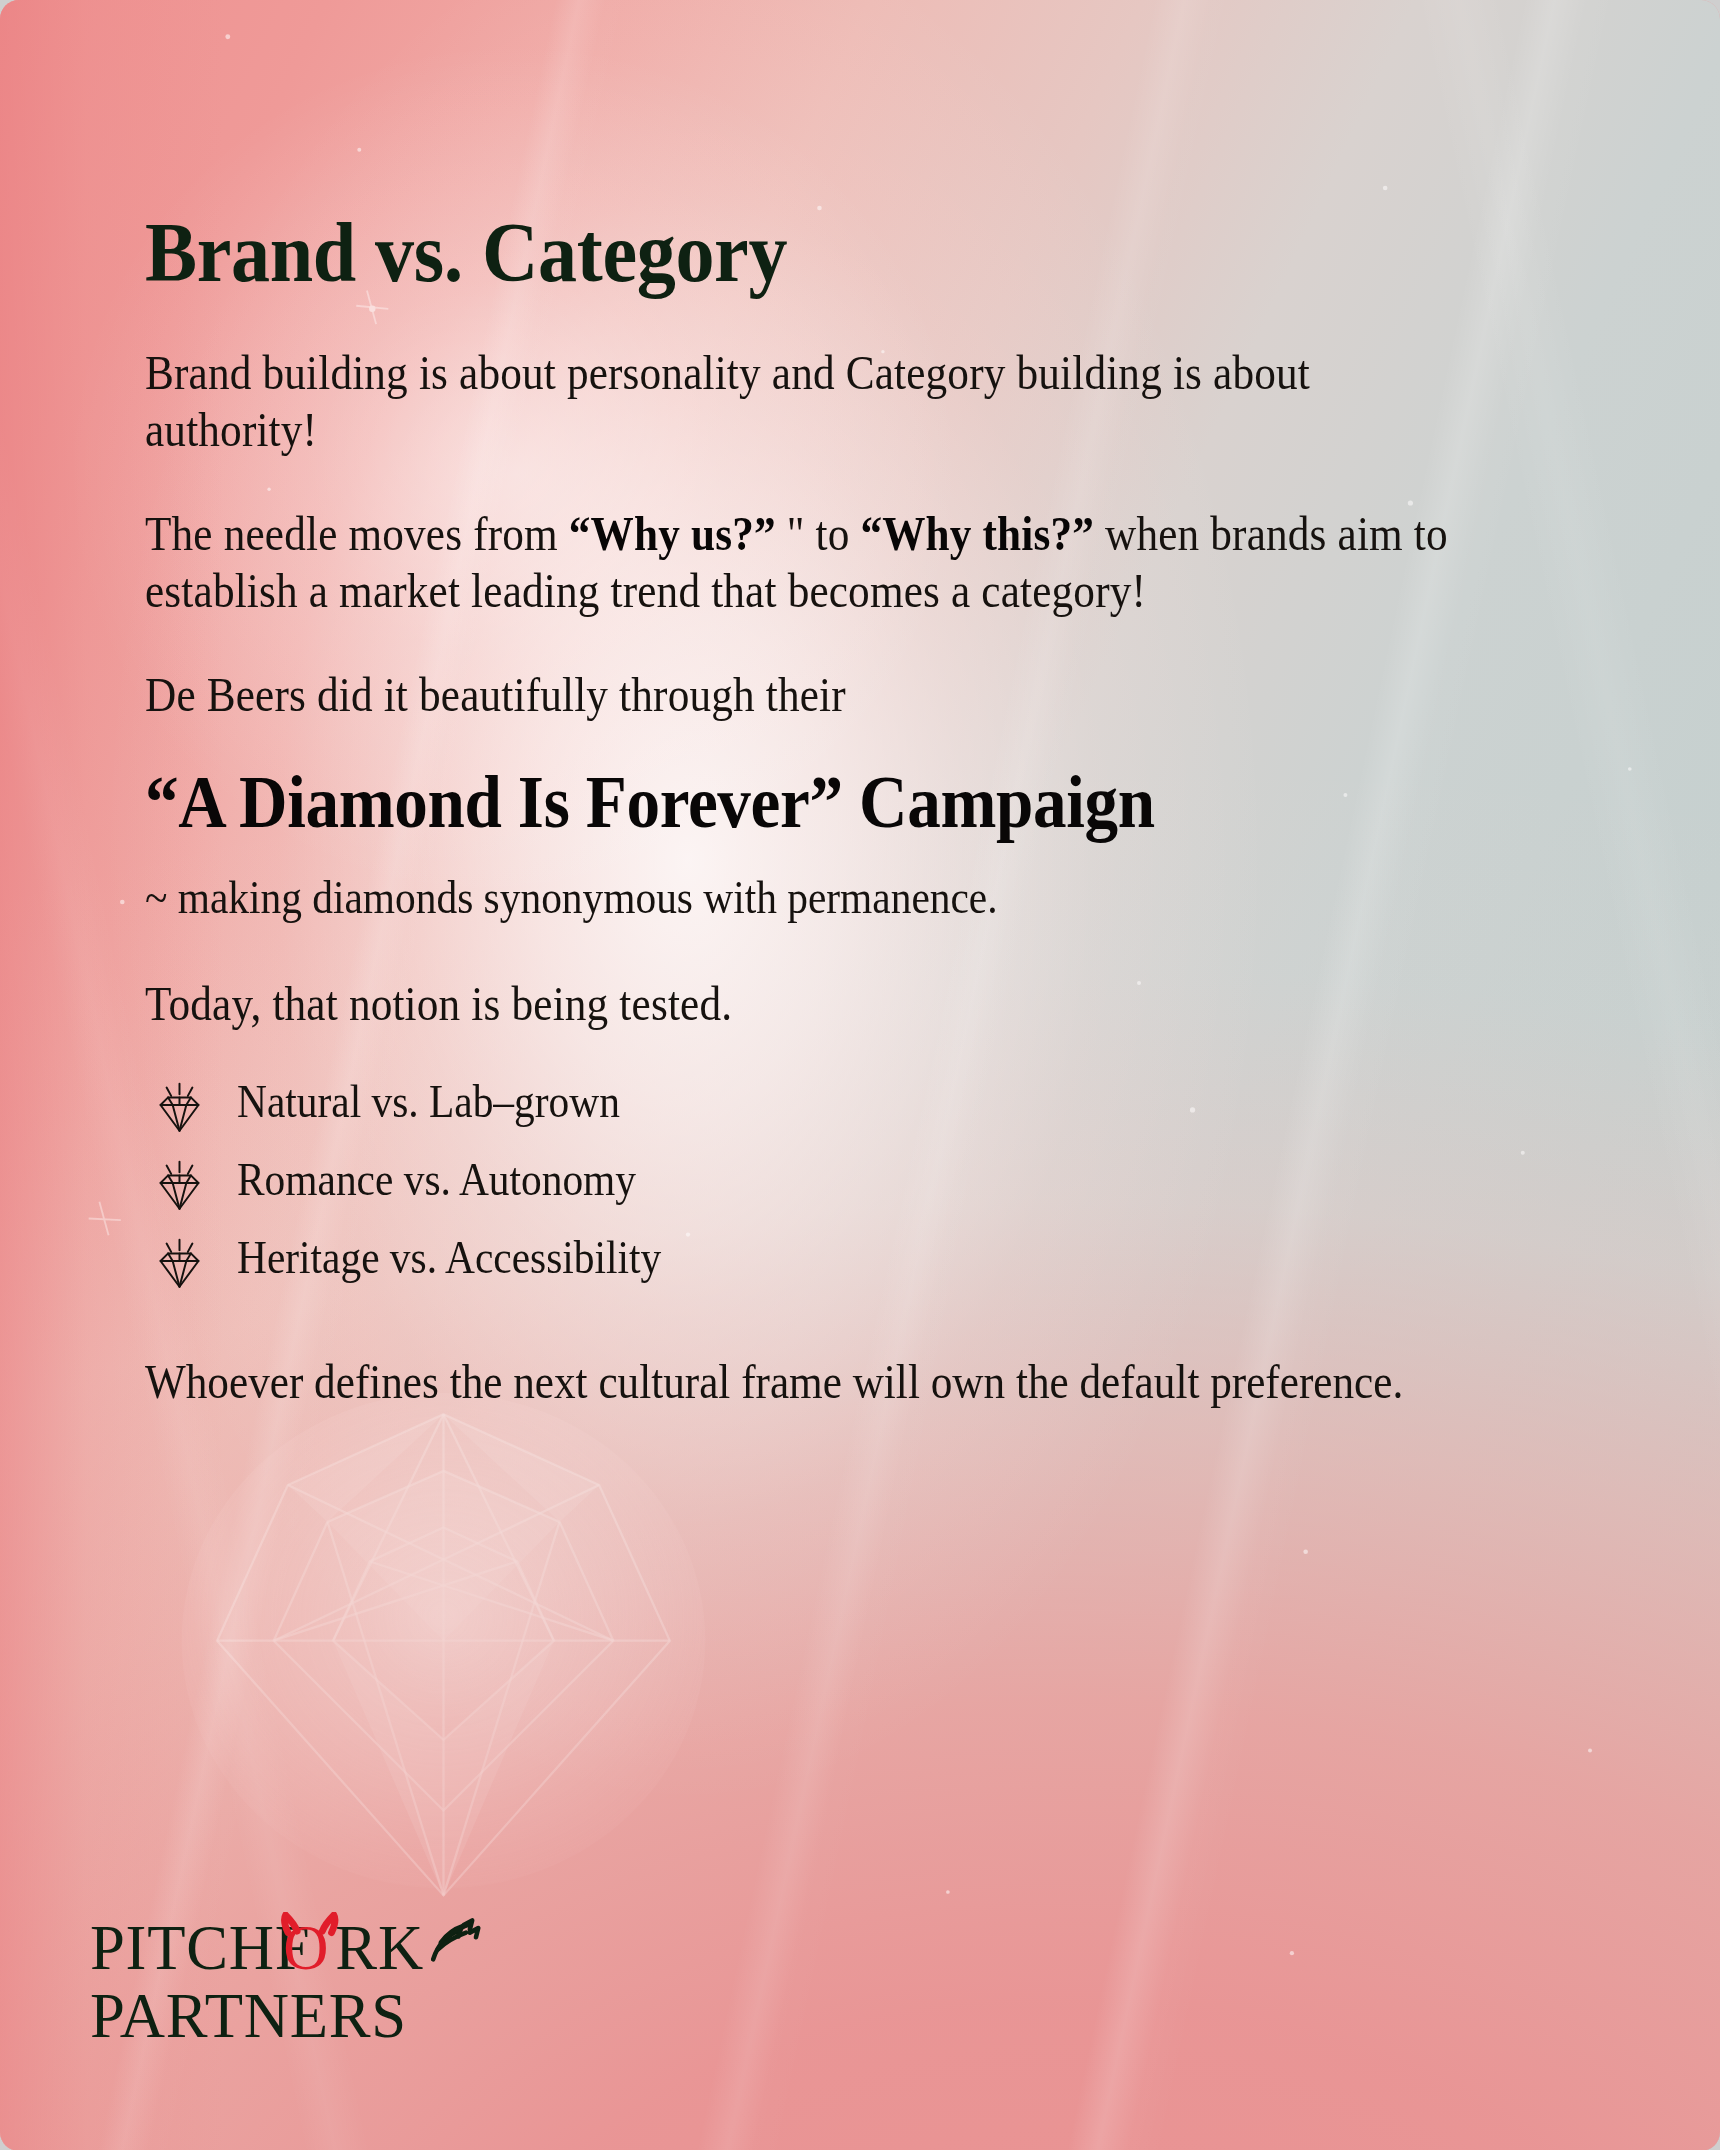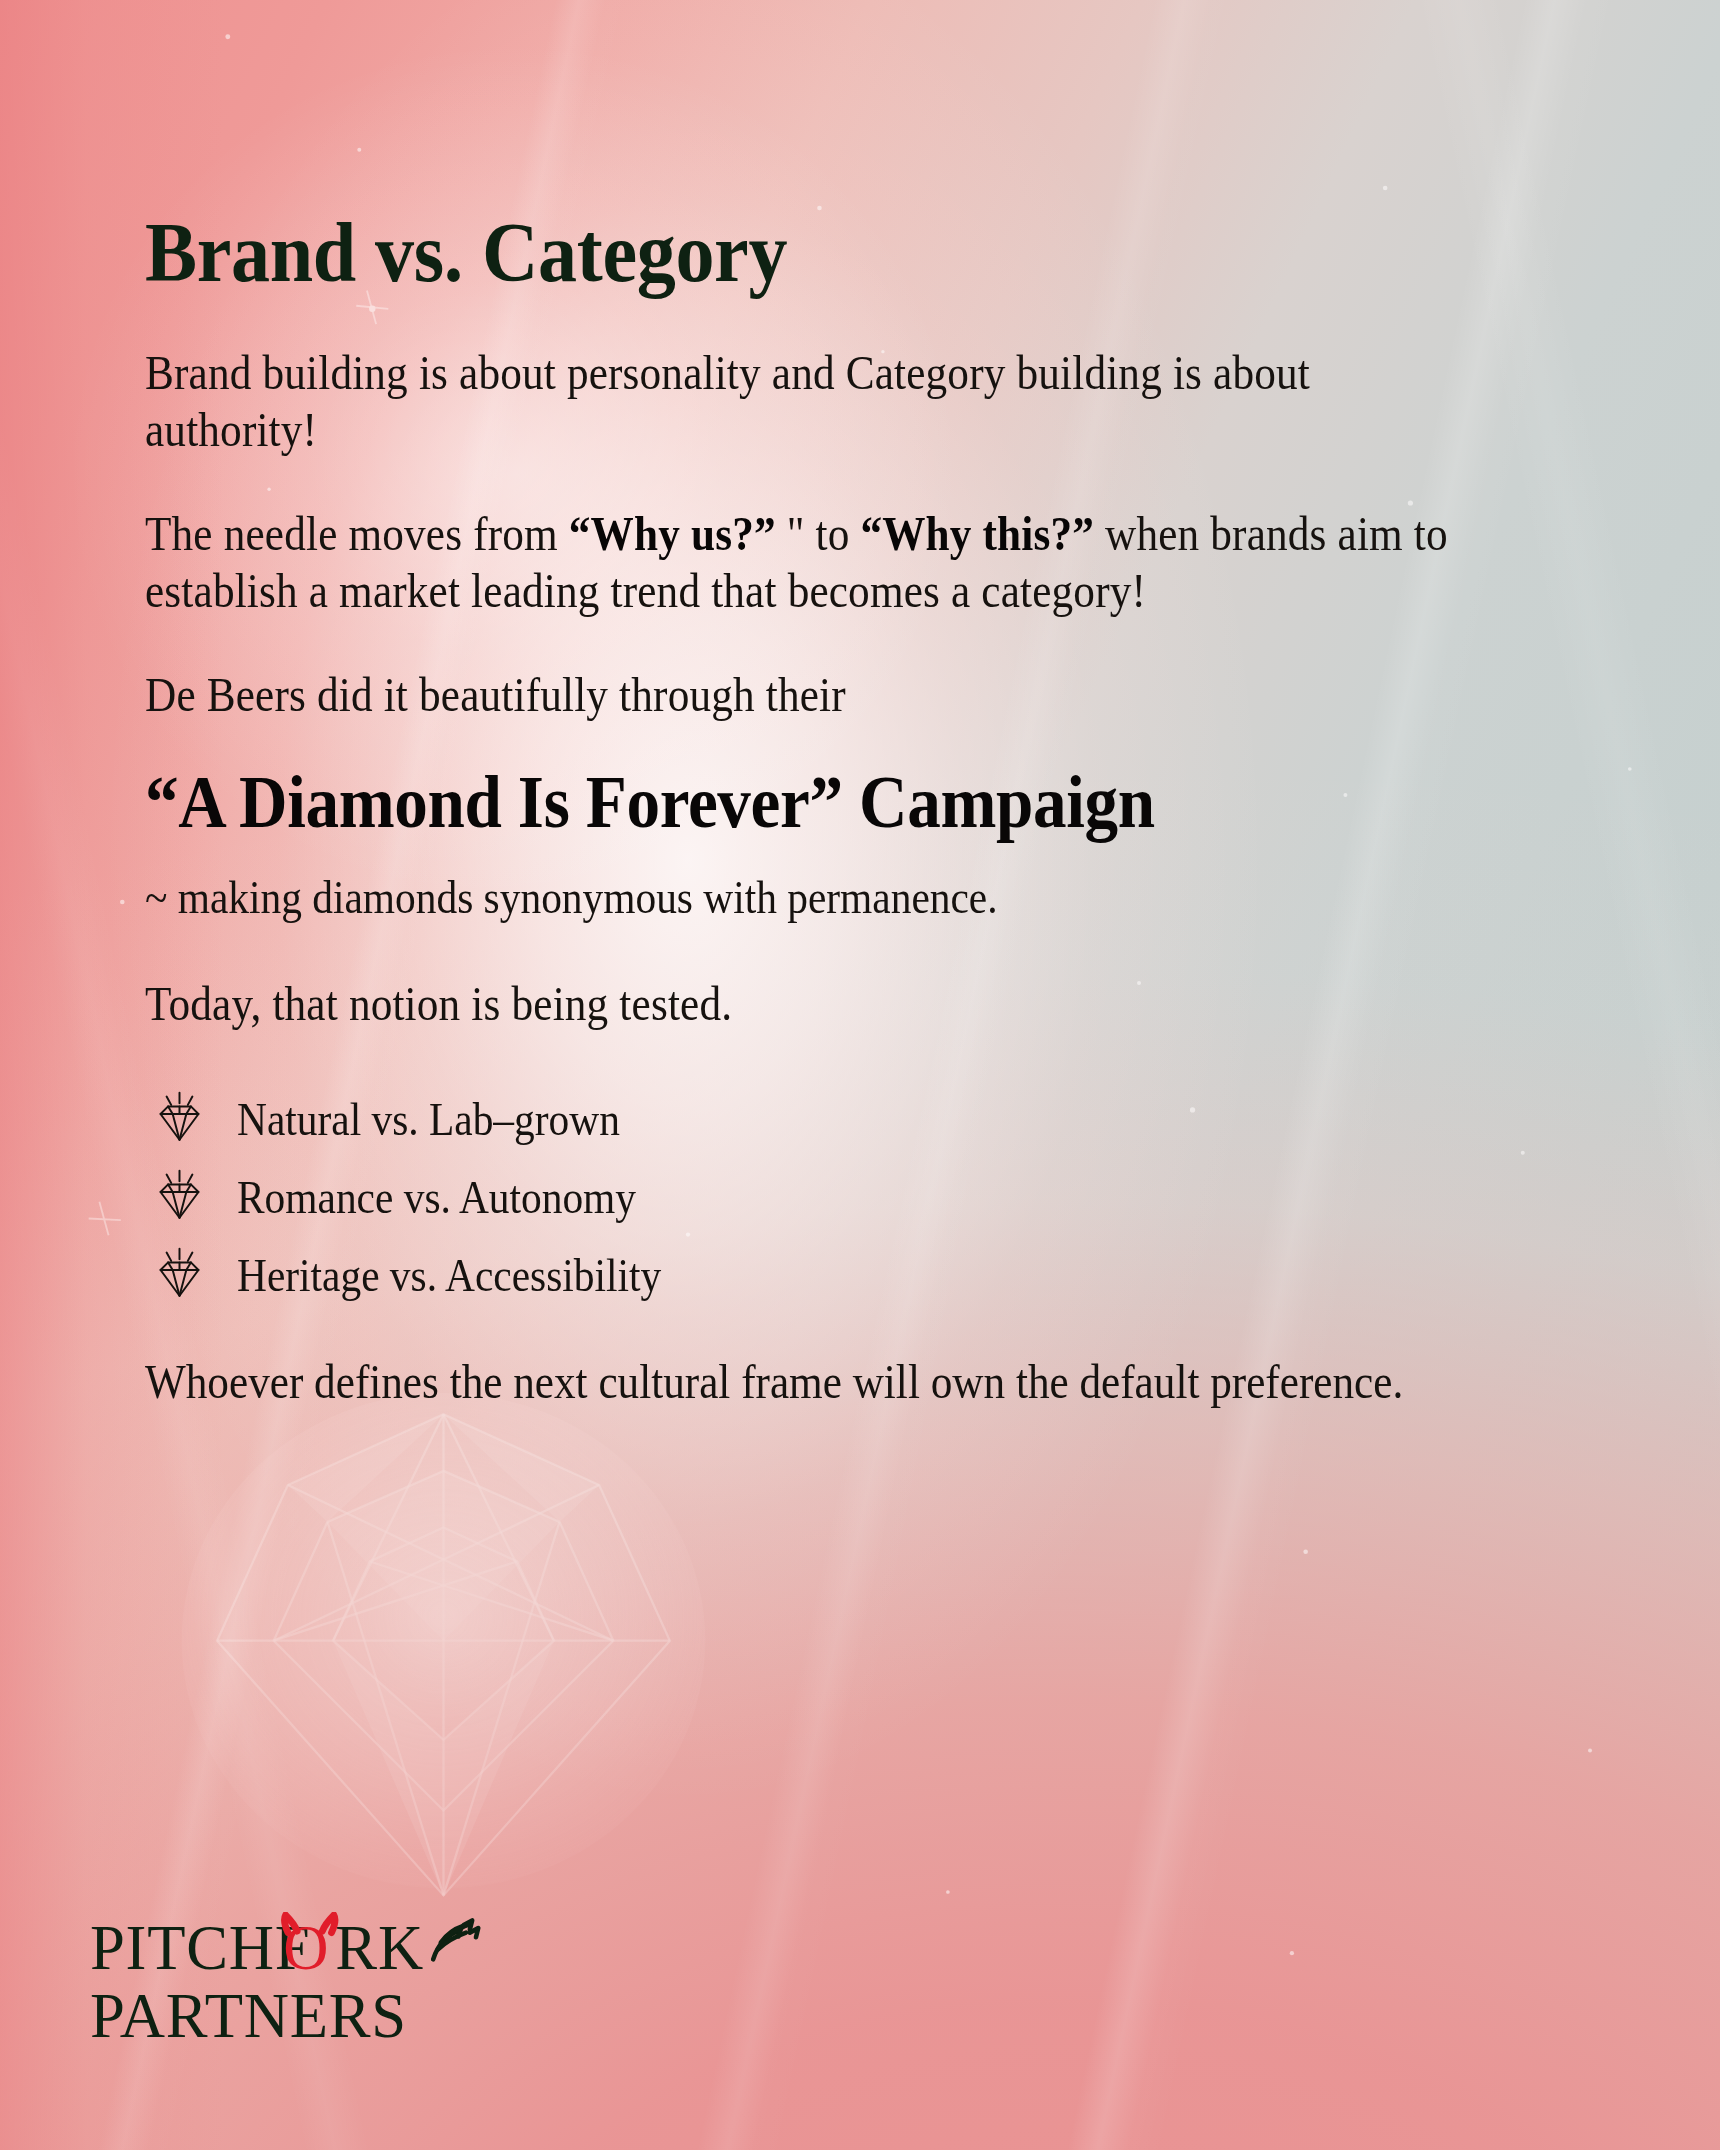--- a/index.html
+++ b/index.html
@@ -8,20 +8,21 @@
     background: #cfcfcf;
   }
 
   #poster {
     position: relative;
     width: 1720px;
     height: 2151px;
     overflow: hidden;
     font-family: "Liberation Serif", "DejaVu Serif", serif;
     background-color: #e8a0a0;
+    border-radius: 19px;
   }
 
   
   .bg-layer {
     position: absolute;
     inset: 0;
     pointer-events: none;
   }
 
   
@@ -190,21 +191,21 @@
   .today { margin-bottom: 47px; }
 
   .bullets {
     list-style: none;
     margin: 0 0 54px 0;
     padding: 0 0 0 10.7px;
   }
 
   .bullet {
     display: flex;
-    align-items: flex-end;
+    align-items: flex-start;
     margin-bottom: 13.8px;
     height: 64px;
   }
 
   .bullet .gem-icon {
     flex: 0 0 auto;
     width: 47px;
     height: 55px;
     margin-right: 34px;
     display: block;

